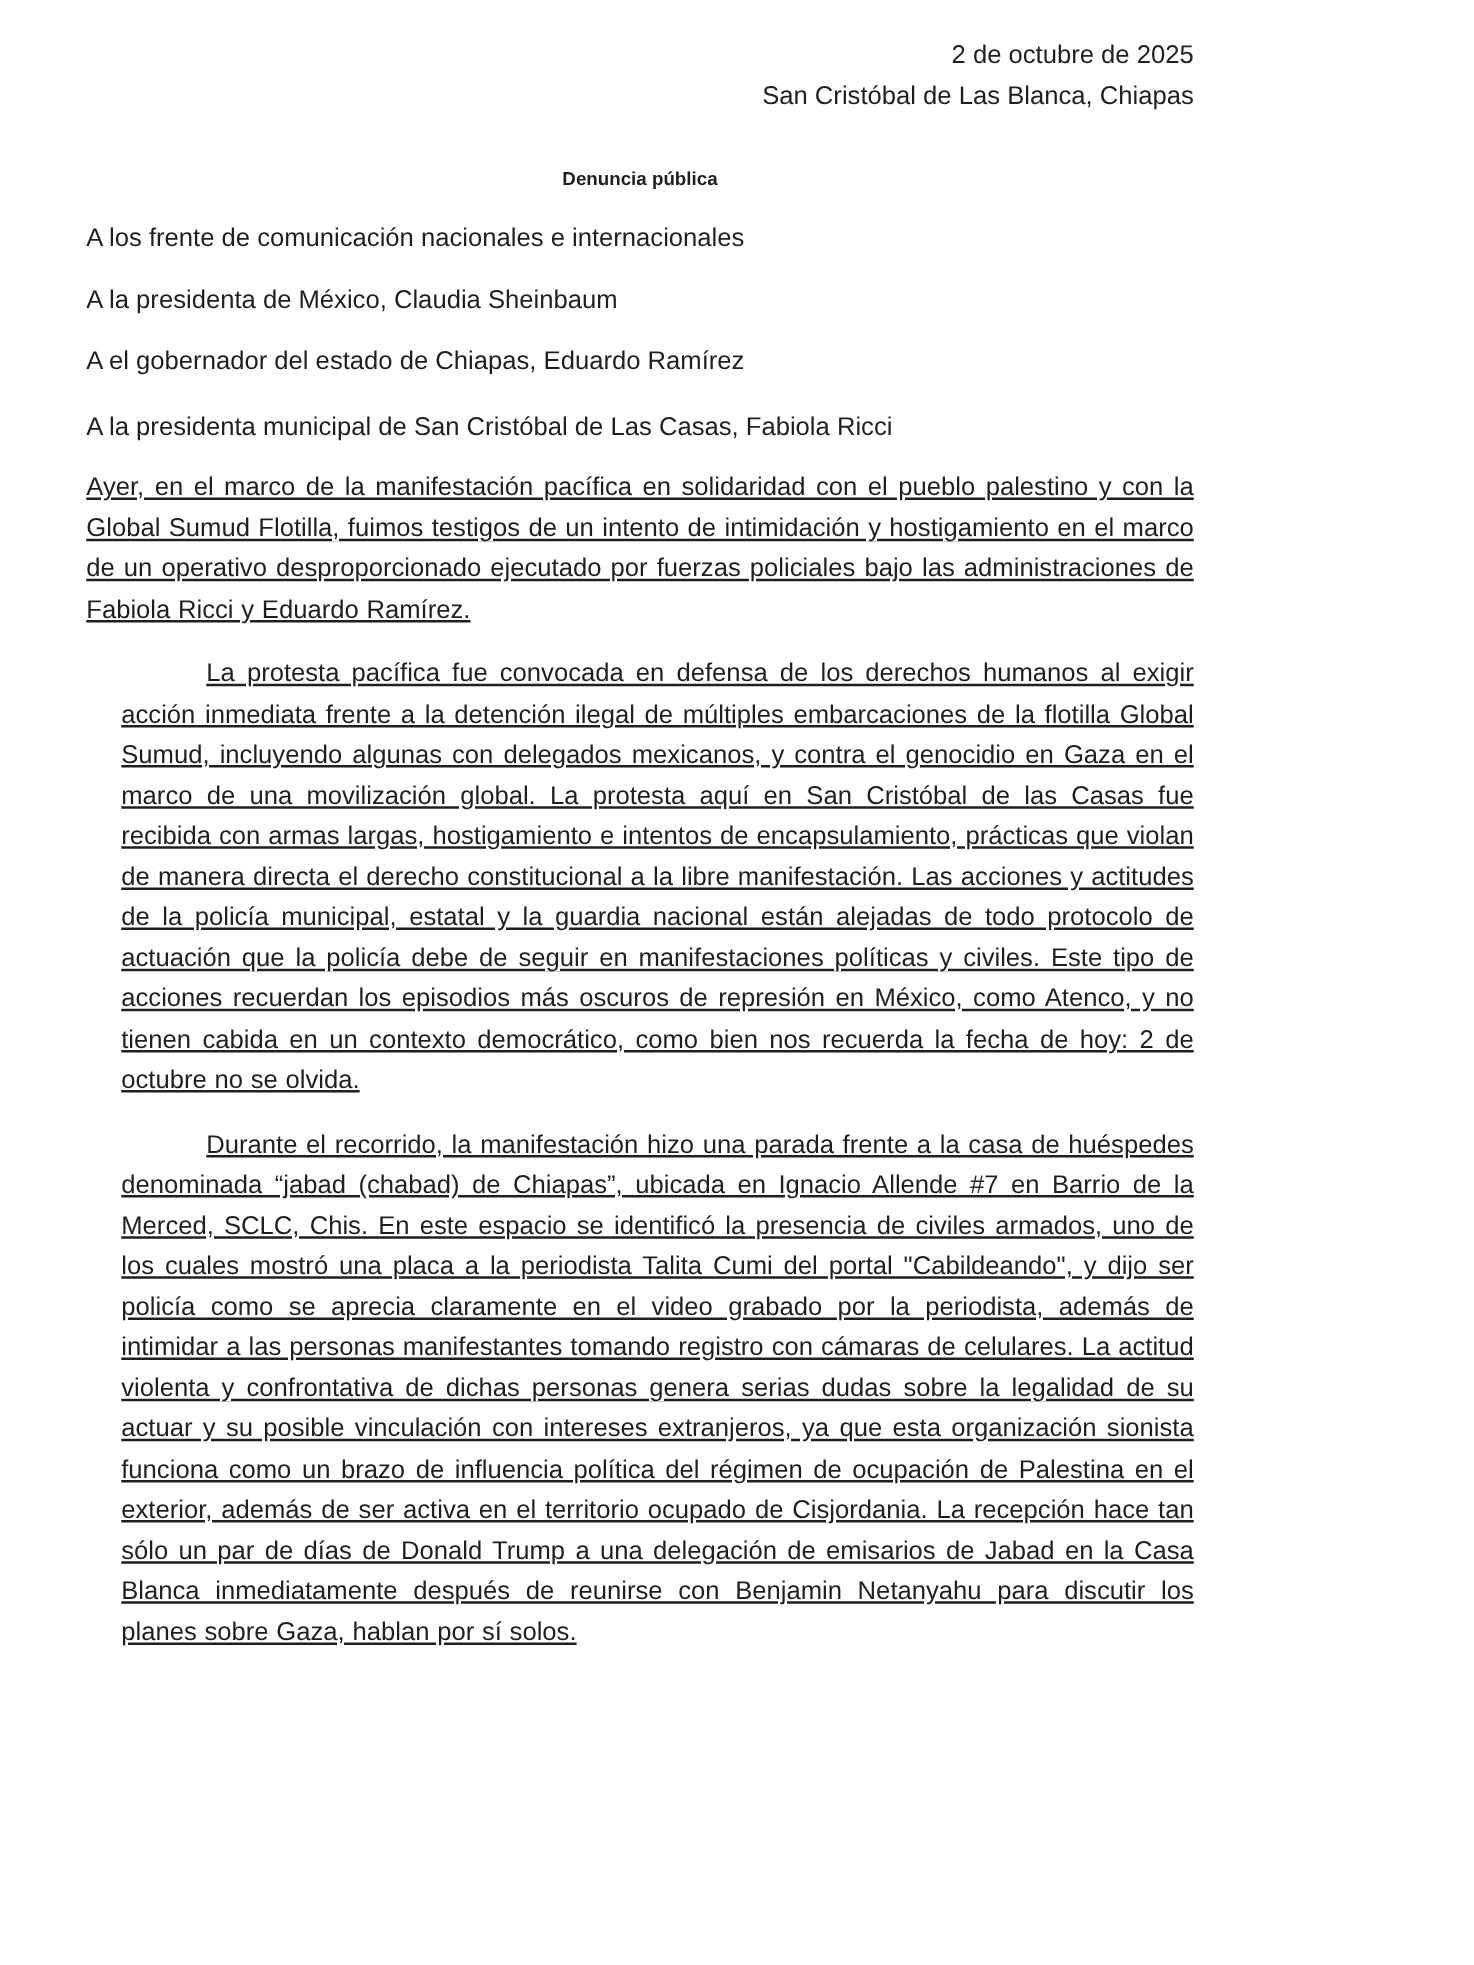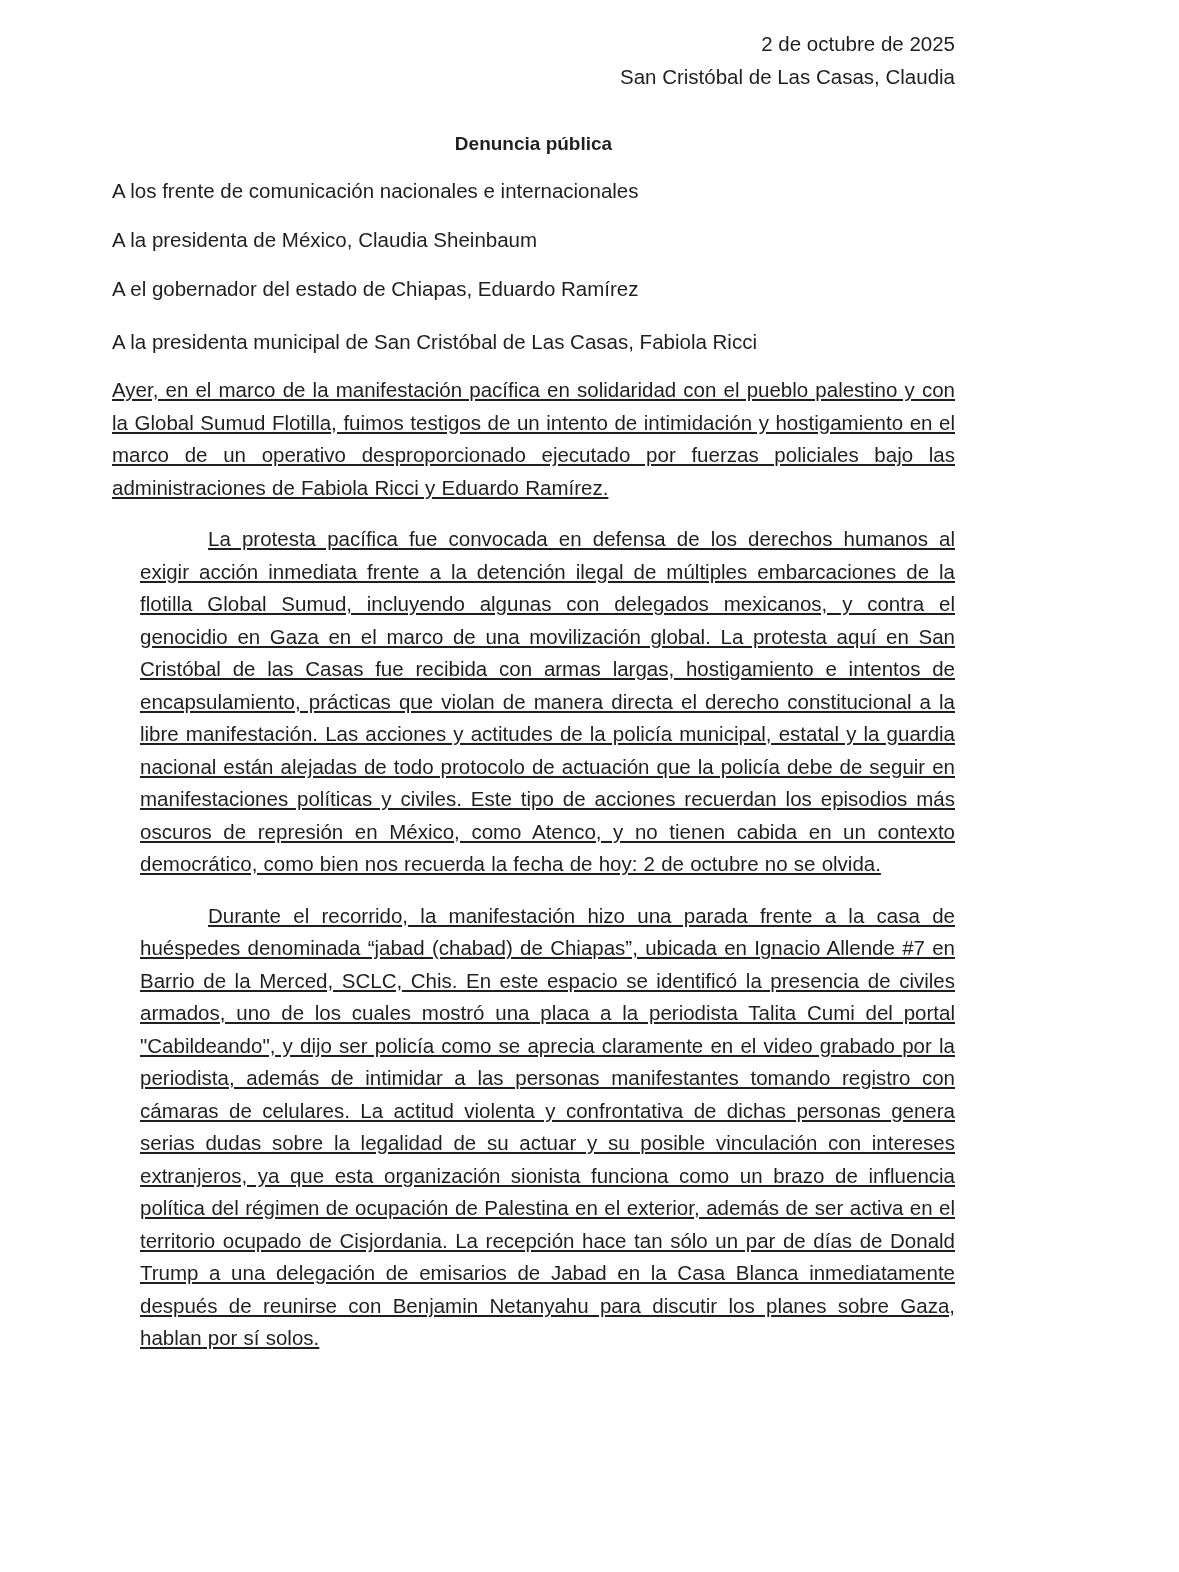--- a/index.html
+++ b/index.html
@@ -12,33 +12,33 @@
     min-height: 1572px;
     box-sizing: border-box;
     font-family: "Liberation Sans", sans-serif;
     color: #1f1f1f;
     -webkit-font-smoothing: antialiased;
   }
   .page {
     box-sizing: border-box;
     width: 1096px;
     min-height: 1572px;
-    padding: 27px 141px 40px 112px;
+    padding: 27px 141px 40px 69px;
     background: #ffffff;
   }
   .date-block {
     text-align: right;
     font-size: 20.5px;
     line-height: 33px;
   }
   .doc-title {
     margin-top: 34px;
     margin-bottom: 14px;
     text-align: center;
-    font-size: 19px;
+    font-size: 15px;
     font-weight: 700;
     line-height: 33px;
   }
   .addressee {
     font-size: 20.5px;
     line-height: 33px;
     margin: 0 0 16px 0;
   }
   .addressee.extra-gap {
     margin-top: 20px;
@@ -59,21 +59,21 @@
     margin-left: 28px;
   }
 </style>
 </head>
 <body>
 
 <div class="page">
 
   <div class="date-block">
     <div>2 de octubre de 2025</div>
-    <div>San Cristóbal de Las Casas, Claudia</div>
+    <div>San Cristóbal de Las Blanca, Chiapas</div>
   </div>
 
   <div class="doc-title">Denuncia pública</div>
 
   <div class="addressee">A los frente de comunicación nacionales e internacionales</div>
   <div class="addressee">A la presidenta de México, Claudia Sheinbaum</div>
   <div class="addressee">A el gobernador del estado de Chiapas, Eduardo Ramírez</div>
   <div class="addressee extra-gap">A la presidenta municipal de San Cristóbal de Las Casas, Fabiola Ricci</div>
 
   <p class="body-paragraph first">Ayer, en el marco de la manifestación pacífica en solidaridad con el pueblo palestino y con la Global Sumud Flotilla, fuimos testigos de un intento de intimidación y hostigamiento en el marco de un operativo desproporcionado ejecutado por fuerzas policiales bajo las administraciones de Fabiola Ricci y Eduardo Ramírez.</p>

